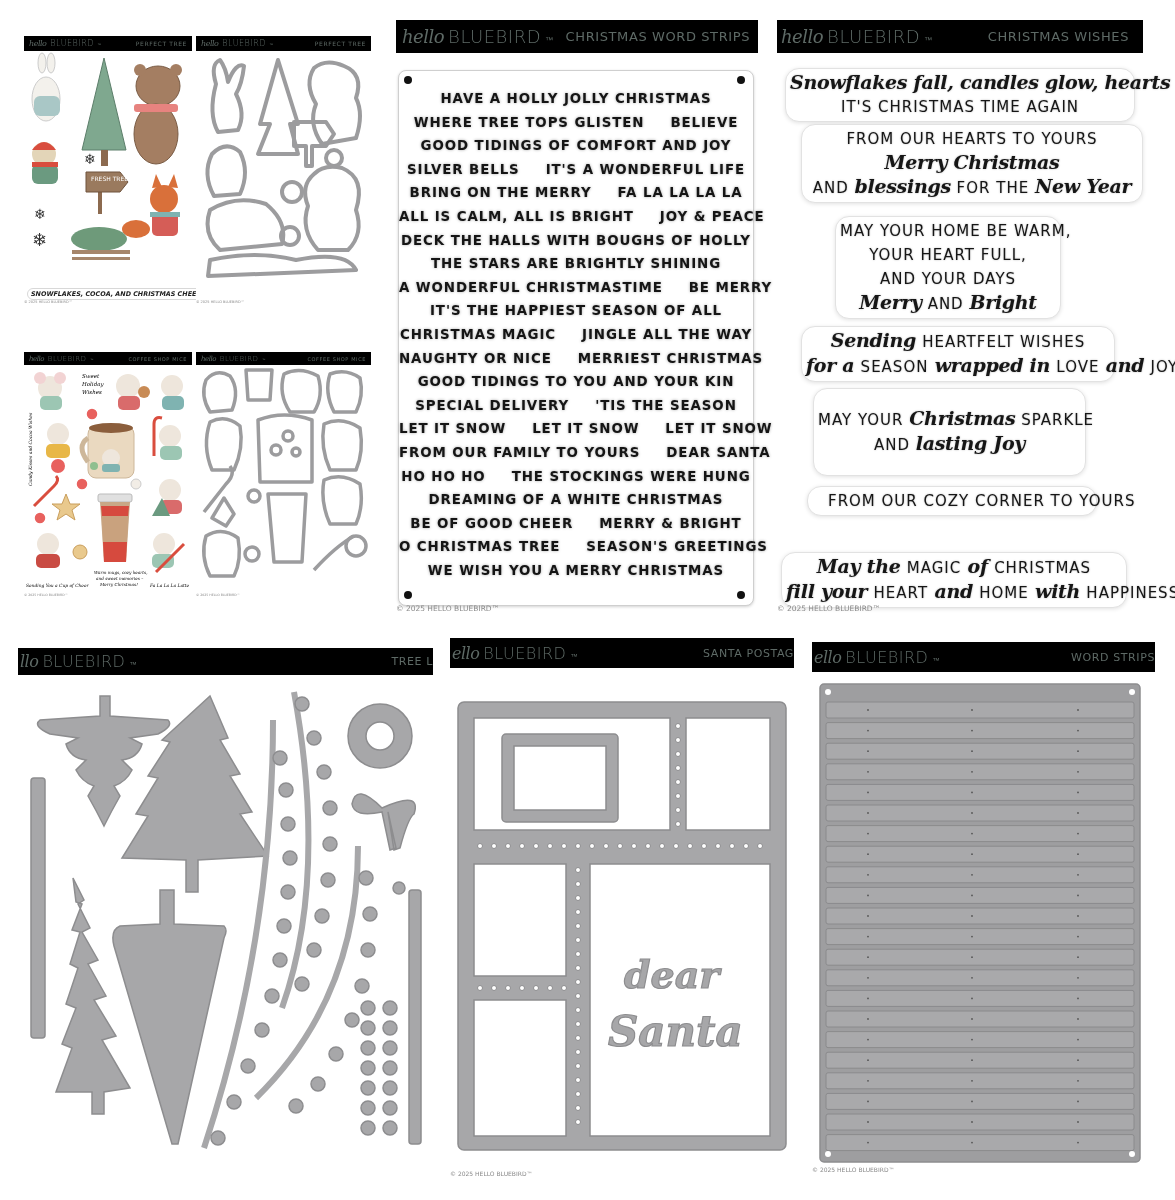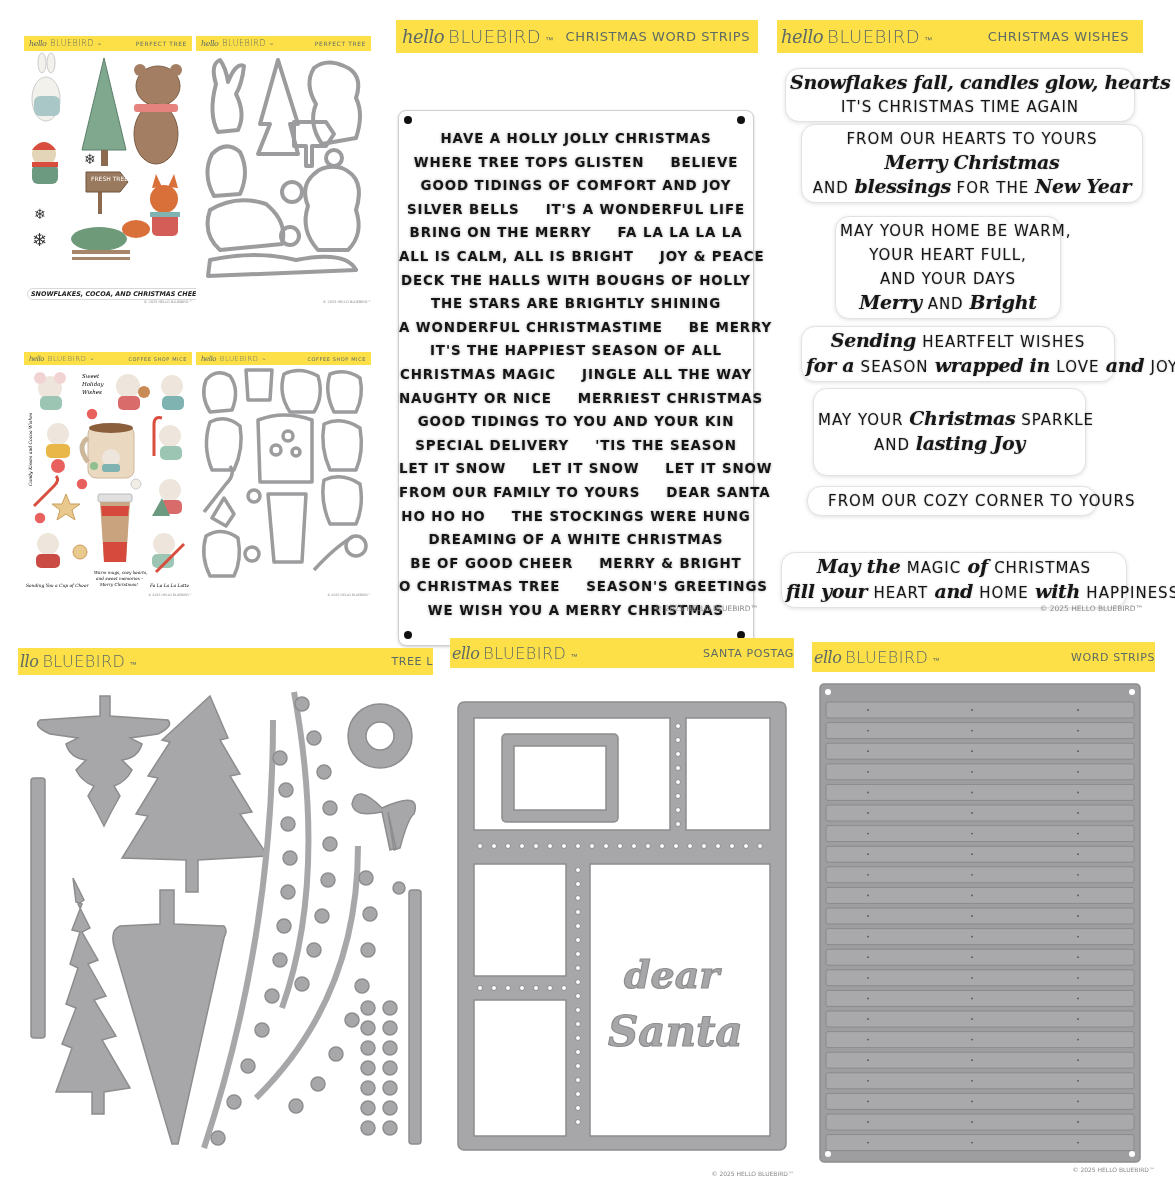--- a/index.html
+++ b/index.html
@@ -2,29 +2,29 @@
 <html><head>
 <meta charset="utf-8">
 <style>
   * { box-sizing: border-box; margin: 0; padding: 0; }
   html, body { width: 1175px; height: 1200px; background: #ffffff; overflow: hidden; }
   body { position: relative; font-family: "Liberation Sans", sans-serif; color: #222; }
 
   .panel { position: absolute; background: #fff; }
   .banner {
     position: absolute; left: 0; right: 0; top: 0;
-    background: #fde047; display: flex; align-items: center; justify-content: space-between;
+    background: #000000; display: flex; align-items: center; justify-content: space-between;
     color: #5e6a66; overflow: hidden; white-space: nowrap;
   }
   .brand { display: flex; align-items: baseline; gap: 4px; }
   .brand .script { font-family: "DejaVu Serif", serif; font-style: italic; letter-spacing: -0.5px; }
   .brand .caps { font-family: "DejaVu Sans", sans-serif; font-weight: 300; letter-spacing: 0.5px; }
   .brand .tm { font-size: 0.45em; vertical-align: super; }
   .product-name { font-family: "DejaVu Sans", sans-serif; letter-spacing: 0.6px; }
-  .copyright { position: absolute; left: 0; right: 0; text-align: right; color: #8a8a8a; font-family: "DejaVu Sans", sans-serif; }
+  .copyright { position: absolute; left: 0; right: 0; text-align: left; color: #8a8a8a; font-family: "DejaVu Sans", sans-serif; }
   .caption-sticker {
     position: absolute; font-family: "DejaVu Sans", sans-serif; font-weight: bold; font-style: italic;
     color: #222; background: #fff; border: 1px solid #d8d8d8; border-radius: 6px;
     text-align: center; white-space: nowrap;
   }
 
   
   .plate {
     position: absolute; border: 1px solid #cfcfcf; border-radius: 8px;
     box-shadow: 0 1px 3px rgba(0,0,0,0.18); background: #fff;
@@ -273,21 +273,21 @@
 
 <div class="panel" style="left:396px;top:20px;width:362px;height:600px;">
   <div class="banner" style="height:33px;padding:0 8px 0 6px;">
     <span class="brand" style="font-size:18px;">
       <span class="script">hello</span>
       <span class="caps">BLUEBIRD</span>
         <span class="tm">™</span>
     </span>
     <span class="product-name" style="font-size:13px;">CHRISTMAS WORD STRIPS</span>
   </div>
-  <div class="plate" style="left:2px;top:50px;width:356px;height:536px;margin-top:40px;">
+  <div class="plate" style="left:2px;top:50px;width:356px;height:536px;">
     <span class="dot" style="left:5px;top:5px;"></span>
     <span class="dot" style="right:8px;top:5px;"></span>
     <span class="dot" style="left:5px;bottom:6px;"></span>
     <span class="dot" style="right:8px;bottom:6px;"></span>
     <div id="strip-rows">
         <div class="strip-row" style="top: 20px;"><span>HAVE A HOLLY JOLLY CHRISTMAS</span></div>
         <div class="strip-row" style="top: 43.6px;"><span>WHERE TREE TOPS GLISTEN</span><span>BELIEVE</span></div>
         <div class="strip-row" style="top: 67.2px;"><span>GOOD TIDINGS OF COMFORT AND JOY</span></div>
         <div class="strip-row" style="top: 90.8px;"><span>SILVER BELLS</span><span>IT'S A WONDERFUL LIFE</span></div>
         <div class="strip-row" style="top: 114.4px;"><span>BRING ON THE MERRY</span><span>FA LA LA LA LA</span></div>

